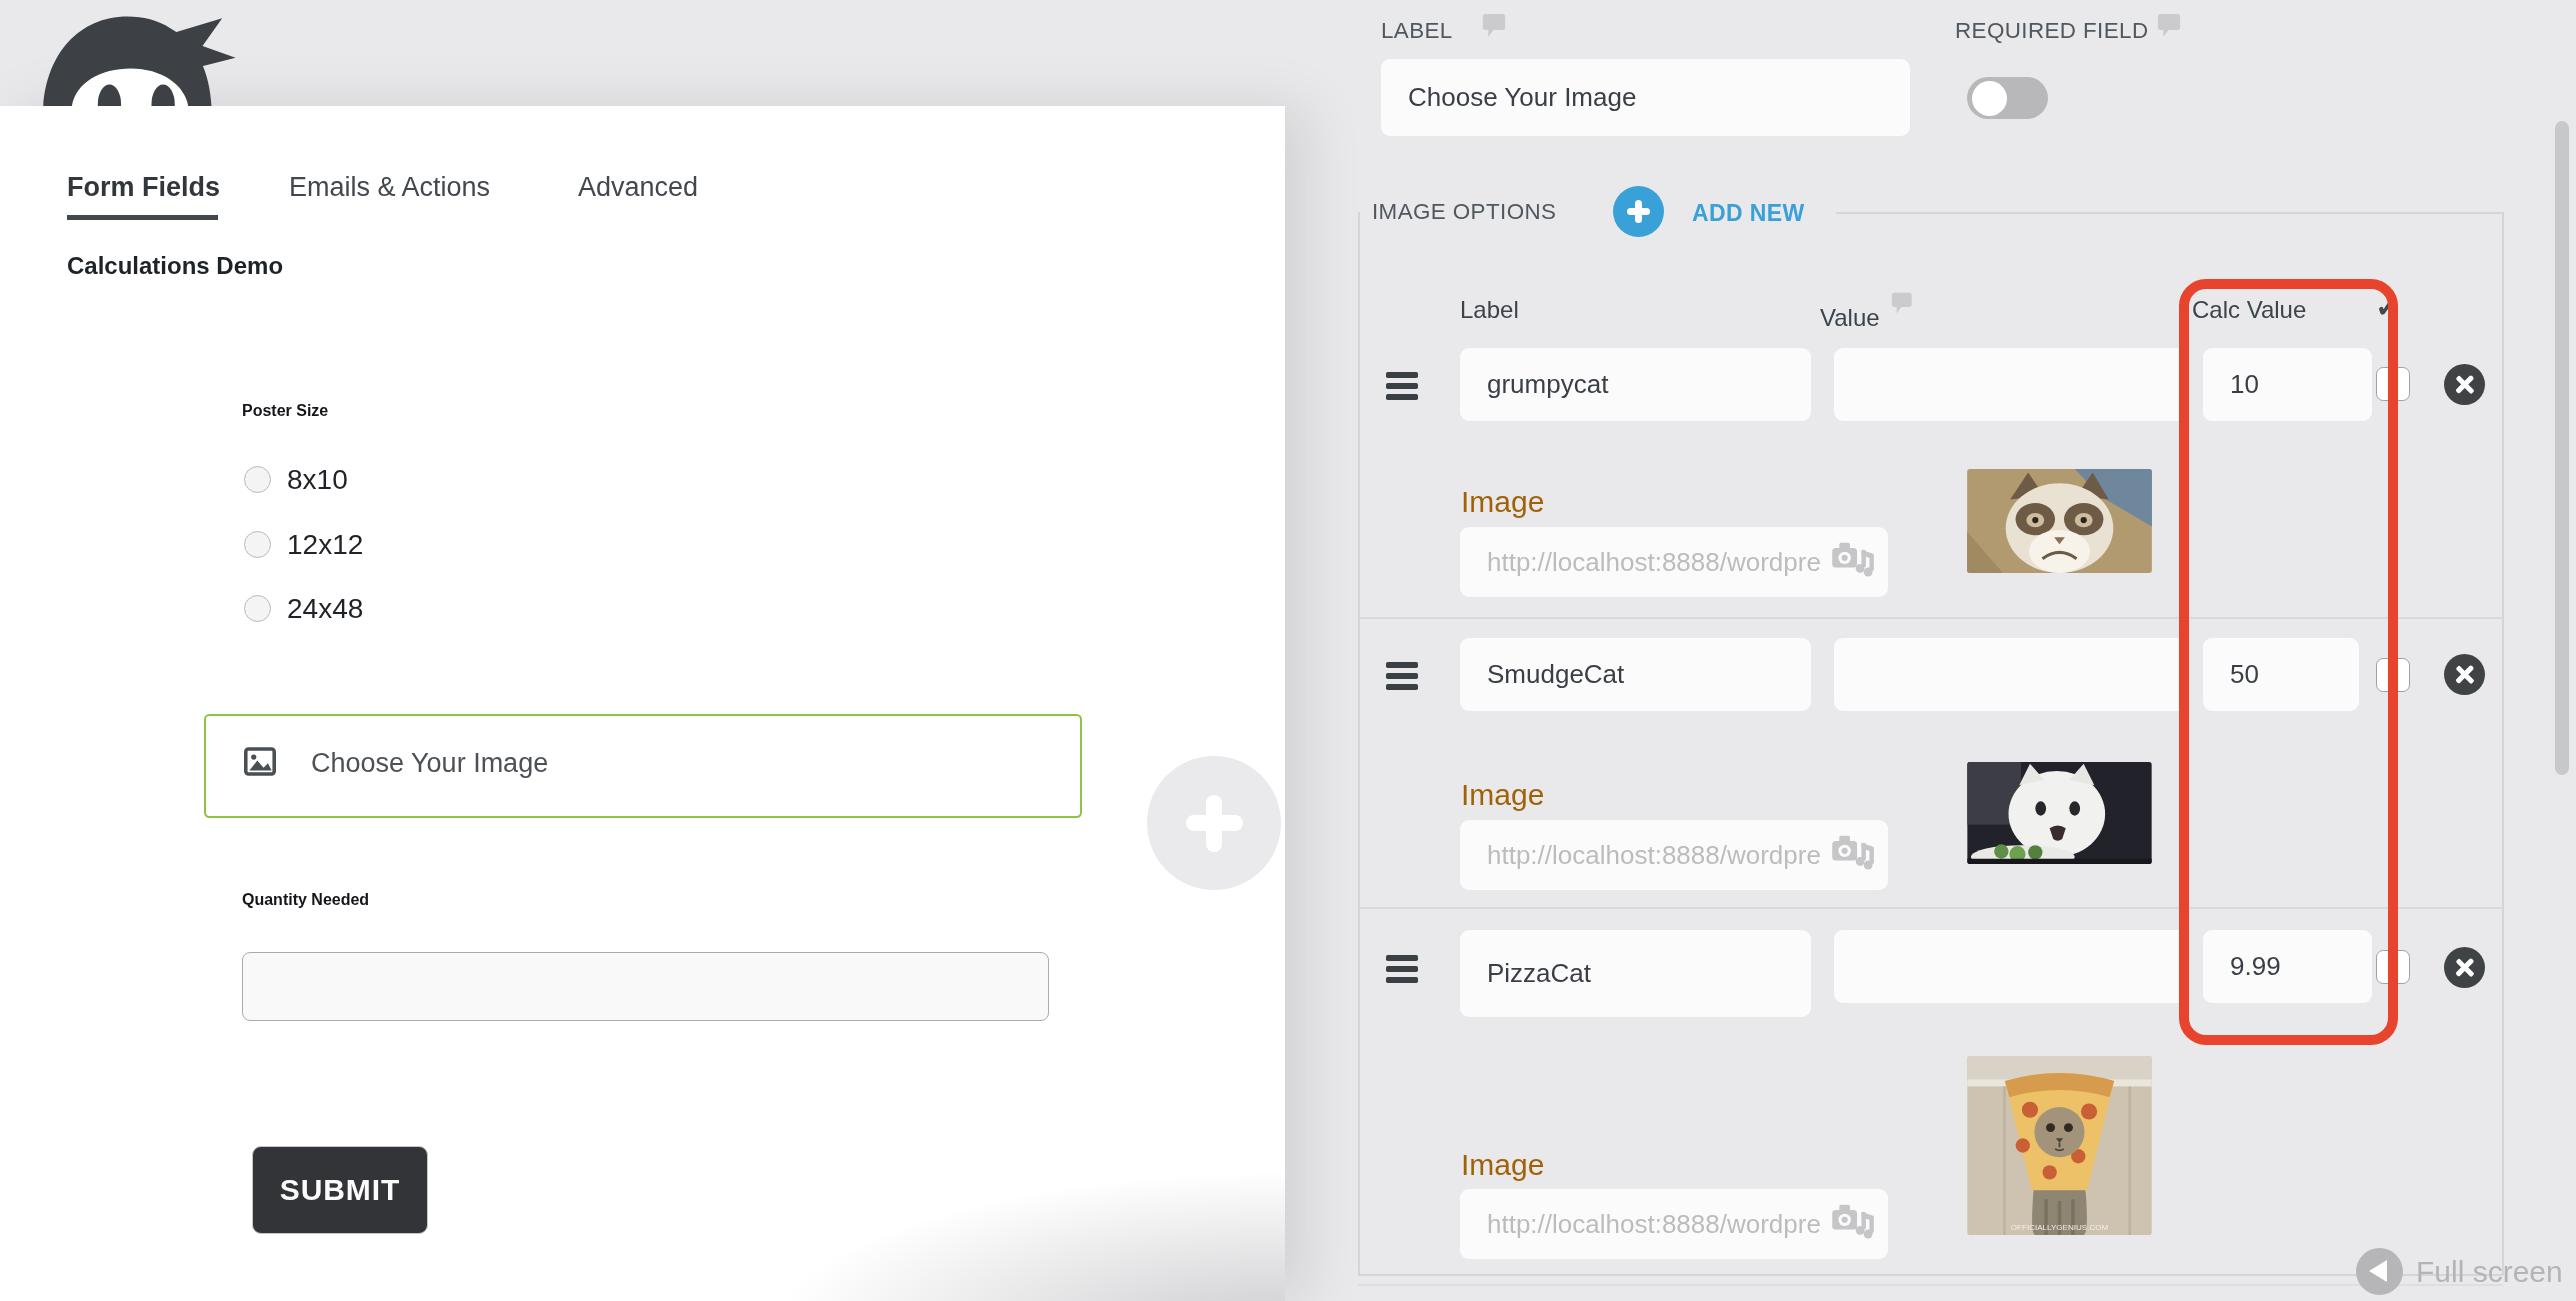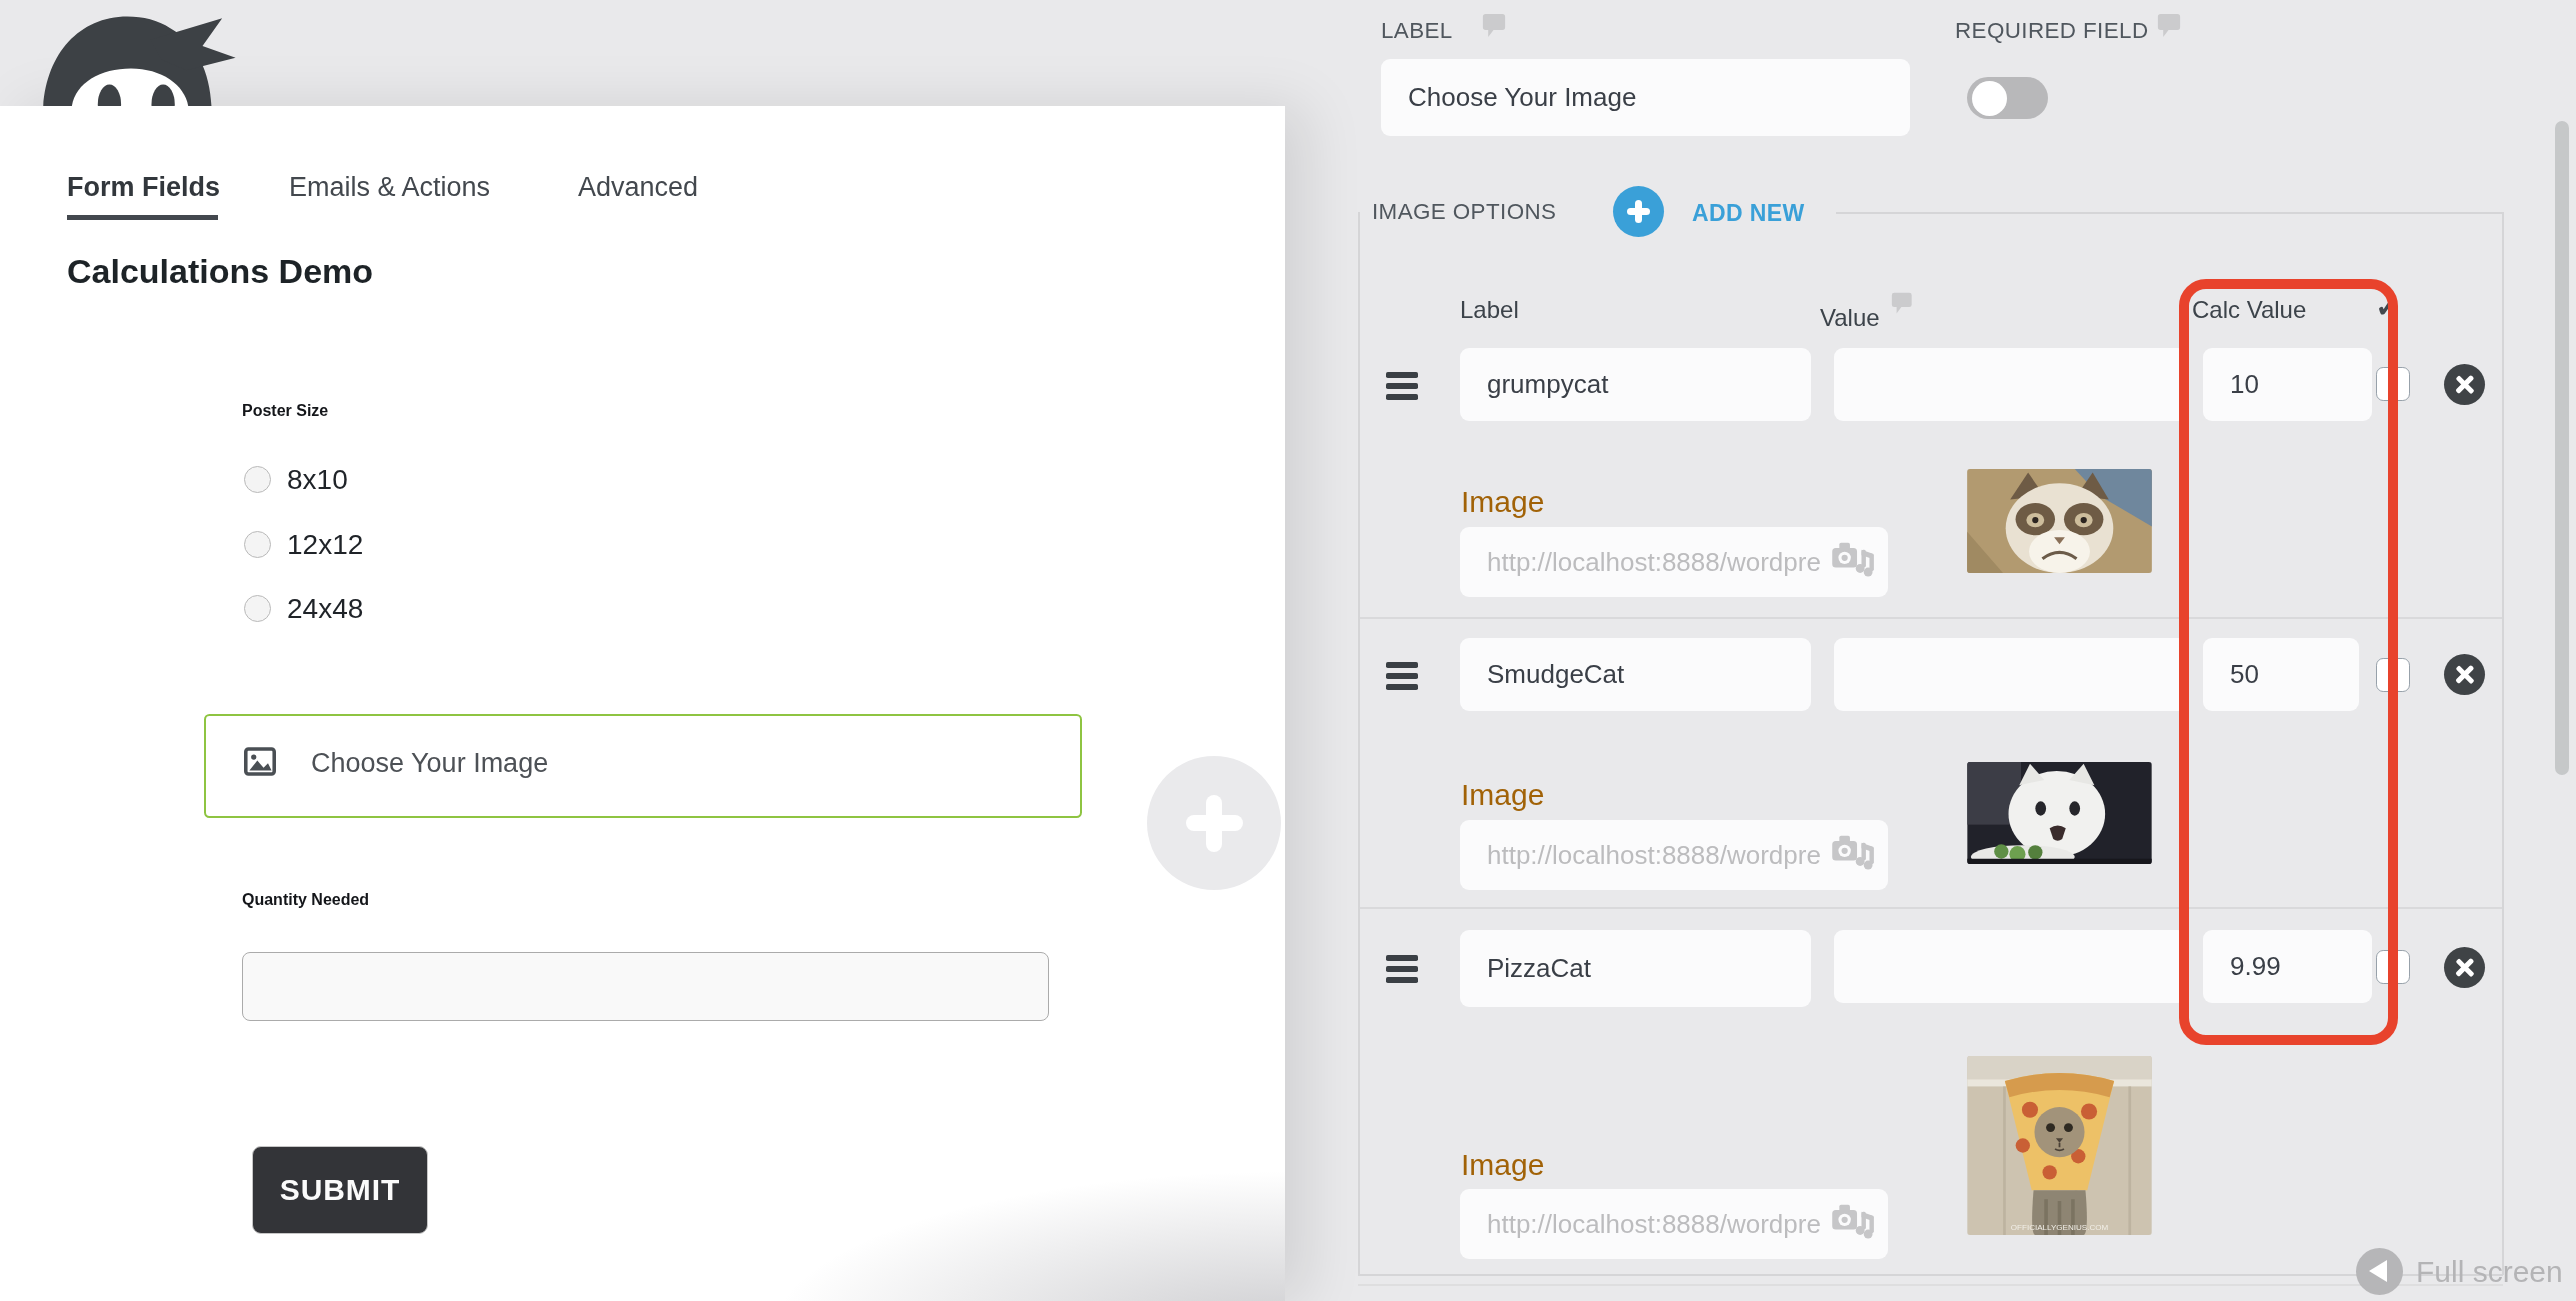--- a/index.html
+++ b/index.html
@@ -6,21 +6,21 @@
   .screen{position:relative;width:2576px;height:1301px;background:#e9e9eb;overflow:hidden;
           font-family:"Liberation Sans",sans-serif;color:#3c434a;}
   .abs{position:absolute;}
   
   .canvas-panel{left:0;top:106px;width:1285px;height:1196px;background:#ffffff;
                 box-shadow:22.4px 0 54px rgba(0,0,0,.10);}
   .corner-shade{left:385px;top:1085px;width:900px;height:217px;
      background:radial-gradient(ellipse 735px 233px at 100% 115%,rgba(120,120,128,.38),rgba(120,120,128,0) 70%);}
   .tab{font-size:27px;color:#43484e;}
   .tab-underline{height:4.5px;background:#43484e;}
-  .form-title{font-size:34px;font-weight:bold;color:#1d2327;}
+  .form-title{font-size:24px;font-weight:bold;color:#1d2327;}
   .fld-label{font-size:16px;font-weight:bold;color:#14161a;}
   .radio{width:27px;height:27px;border-radius:50%;background:#f4f4f4;border:1.8px solid #b9b9b9;box-sizing:border-box;}
   .radio-label{font-size:28px;color:#1f2328;}
   .img-field{border:2.7px solid #8ec441;border-radius:5.4px;background:#fff;}
   .img-field-text{font-size:27px;color:#4d5156;}
   .text-input{background:#f9f9f9;border:1.8px solid #ababab;border-radius:8px;box-sizing:border-box;outline:none;
               font-size:26px;color:#2f3338;padding:0 20px;font-family:"Liberation Sans",sans-serif;}
   .submit-btn{background:#333438;border:1.8px solid #c6c6c6;border-radius:9px;color:#fbfbfb;
               font-size:30px;font-weight:bold;letter-spacing:0.9px;display:flex;align-items:center;justify-content:center;
               font-family:"Liberation Sans",sans-serif;cursor:pointer;}
@@ -238,21 +238,21 @@
       <path d="M0 108 H206 V114 H0 Z" fill="#17171c"></path>
     </svg>
   </div>
   <div class="abs sep" style="left:1360px;top:907px;width:1142px;"></div>
 
   <div class="abs drag-handle" style="left:1386px;top:955px;width:32px;height:28px;">
     <span class="bar" style="top:0;"></span>
       <span class="bar" style="top:10.8px;"></span>
       <span class="bar" style="top:21.5px;"></span>
   </div>
-  <input class="abs soft-input" style="left: 1460px; top: 930px; width: 351px; height: 77px;" value="PizzaCat">
+  <input class="abs soft-input" style="left: 1460px; top: 930px; width: 351px; height: 87px;" value="PizzaCat">
   <input class="abs soft-input" style="left: 1834px; top: 930px; width: 353px; height: 73px;" value="">
   <input class="abs soft-input" style="left: 2203px; top: 930px; width: 169px; height: 73px;" value="9.99">
   <div class="abs row-check" style="left:2376px;top:950px;"></div>
   <div class="abs x-btn" style="left:2444px;top:947px;">
     <span class="bar" style="transform:rotate(45deg);"></span>
     <span class="bar" style="transform:rotate(-45deg);"></span>
   </div>
   <div class="abs image-label" style="left:1461px;top:1148px;">Image</div>
   <input class="abs soft-input" style="left: 1460px; top: 1189px; width: 428px; height: 70px; padding-right: 66px;" placeholder="http://localhost:8888/wordpre">
   <svg class="abs" style="left:1832px;top:1203px;width:43px;height:39px;" viewBox="0 0 48 44">

